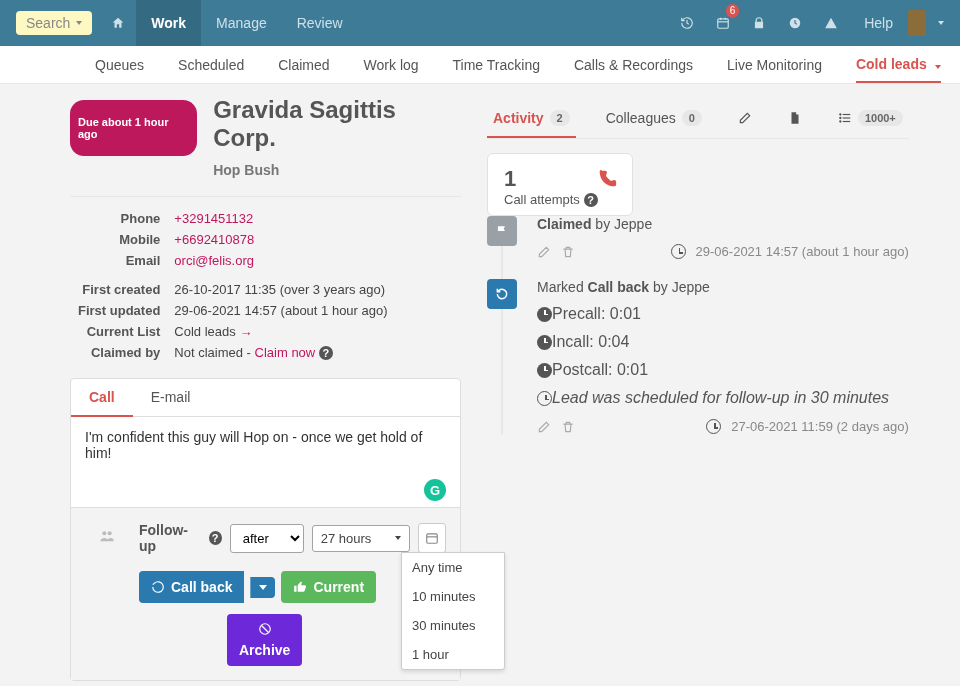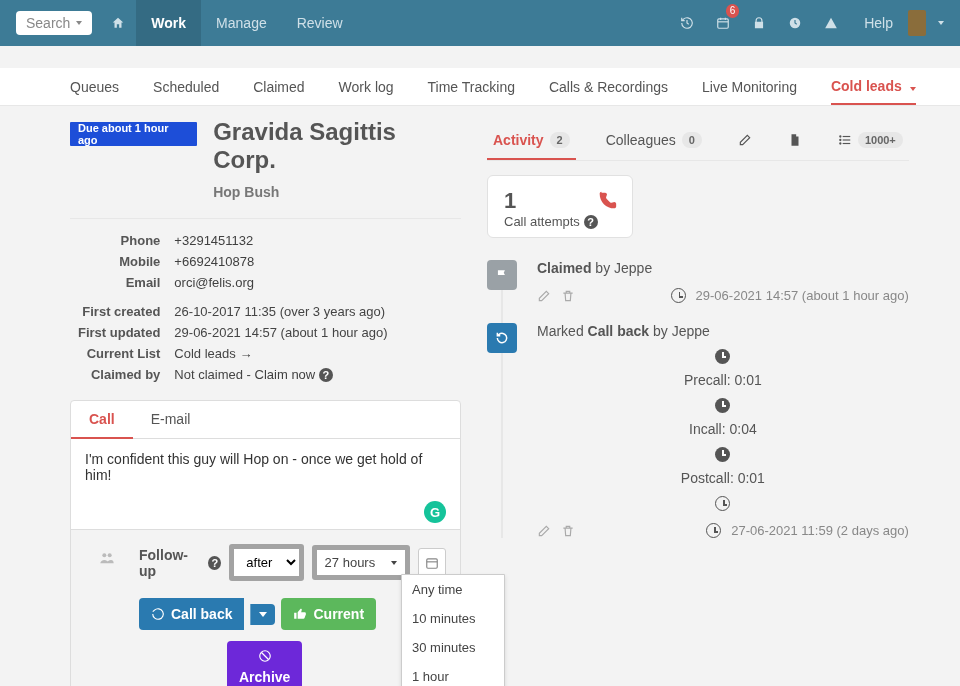--- a/index.html
+++ b/index.html
@@ -1,52 +1,52 @@
 <!DOCTYPE html>
 <html><head>
 <meta charset="utf-8">
 <style>
   *{box-sizing:border-box;margin:0;padding:0;font-family:-apple-system,"Helvetica Neue",Arial,sans-serif;}
   body{background:#f3f3f3;color:#444;font-size:14px;width:960px;height:686px;overflow:hidden;}
   
   .topnav{background:#3d7b96;height:46px;display:flex;align-items:center;padding:0 16px;color:#cfe0e8;}
-  .search-wrap{background:#ffffff;border-radius:4px;padding:4px 10px;display:flex;align-items:center;gap:6px;color:#888;}
+  .search-wrap{background:#fef9c3;border-radius:4px;padding:4px 10px;display:flex;align-items:center;gap:6px;color:#888;}
   .nav-link{padding:0 15px;height:46px;display:flex;align-items:center;cursor:pointer;}
   .nav-link.active{background:#346b83;color:#fff;font-weight:600;}
   .topnav .spacer{flex:1;}
   .nav-icon{width:36px;display:flex;justify-content:center;align-items:center;height:46px;cursor:pointer;position:relative;}
   .nav-badge{position:absolute;top:4px;right:2px;background:#d9534f;color:#fff;font-size:10px;border-radius:8px;padding:0 4px;line-height:14px;}
   .avatar{width:26px;height:26px;background:#8a6d3b;border-radius:2px;}
   
-  .subnav{background:#fff;height:38px;display:flex;align-items:center;padding:0 10px 0 70px;border-bottom:1px solid #e7e7e7;gap:34px;margin-top:22px;}
+  .subnav{background:#fff;height:38px;display:flex;align-items:center;padding:0 10px 0 95px;border-bottom:1px solid #e7e7e7;gap:34px;}
   .subnav-item{color:#555;cursor:pointer;font-size:14px;}
   .subnav-item.active{color:#d9534f;font-weight:600;border-bottom:2px solid #d9534f;padding-bottom:9px;margin-bottom:-10px;}
   
   .main{display:flex;padding:16px 60px 0 70px;gap:26px;}
   .left{width:400px;}
   .right{flex:1;}
-  .badge-due{background:#1d4ed8;color:#fff;font-size:11px;padding:0 8px;border-radius:1px;font-weight:600;}
+  .badge-due{background:#be185d;color:#fff;font-size:11px;padding:16px 8px;border-radius:14px;font-weight:600;}
   .lead-title{font-size:24px;font-weight:700;color:#555;margin-top:-4px;}
   .lead-sub{color:#777;font-weight:600;margin-top:10px;font-size:14px;}
   hr.sep{border:none;border-top:1px solid #e7e7e7;margin:18px 0 10px;}
   table.details td{padding:2px 6px;font-size:13px;vertical-align:top;}
   table.details td.lbl{text-align:right;font-weight:700;color:#555;white-space:nowrap;}
-  a.link{color:#404040;text-decoration:none;}
+  a.link{color:#be185d;text-decoration:none;}
   .q{display:inline-block;width:14px;height:14px;border-radius:50%;background:#555;color:#fff;font-size:11px;line-height:14px;text-align:center;font-weight:700;}
   
   .tabbox{border:1px solid #ddd;border-radius:4px;margin-top:14px;background:#fff;}
   .tabhdr{display:flex;border-bottom:1px solid #ddd;}
   .tabhdr .tab{padding:10px 18px;cursor:pointer;color:#555;}
   .tabhdr .tab.active{color:#d9534f;border-bottom:2px solid #d9534f;margin-bottom:-1px;font-weight:600;}
   .note-area{padding:12px 14px;min-height:90px;font-size:14px;color:#333;position:relative;}
   .grammarly{position:absolute;right:14px;bottom:6px;width:22px;height:22px;border-radius:50%;background:#15c39a;color:#fff;display:flex;align-items:center;justify-content:center;font-weight:700;font-size:13px;}
   .action-area{background:#f3f3f3;border-top:1px solid #ddd;padding:14px;}
   .fu-row{display:flex;align-items:center;gap:8px;margin-bottom:16px;position:relative;}
   .fu-row .lbl{font-weight:700;color:#555;margin-left:54px;}
-  input.sel, .sel{border:5px solid #a3a3a3;border-radius:3px;padding:5px 8px;font-size:13px;background:#fff;}
+  input.sel, .sel{border:1px solid #a3a3a3;border-radius:3px;padding:5px 8px;font-size:13px;background:#fff;}
   .sel.timing{width:78px;}
   .sel.duration{width:104px;display:flex;justify-content:space-between;align-items:center;text-align:center;}
   .cal-ic{width:30px;height:30px;border:1px solid #ccc;border-radius:3px;background:#fff;display:flex;align-items:center;justify-content:center;color:#888;}
   .btn{border:none;border-radius:4px;padding:8px 12px;font-size:14px;color:#fff;cursor:pointer;display:inline-flex;align-items:center;gap:6px;font-weight:600;}
   .btn-blue{background:#2a7ab0;}
   .btn-blue.split{border-radius:4px 0 0 4px;}
   .btn-blue.caret{border-left:1px solid rgba(255,255,255,.3);border-radius:0 4px 4px 0;padding:8px 8px;}
   .btn-green{background:#5cb85c;}
   .btn-grey{background:#6d28d9;flex-direction:column;}
   .btn-row{display:flex;gap:6px;align-items:center;margin-left:54px;}
@@ -55,31 +55,31 @@
   .dd .opt{padding:7px 10px;font-size:13px;cursor:pointer;}
   
   .r-tabs{display:flex;align-items:center;gap:24px;border-bottom:1px solid #e7e7e7;padding-bottom:2px;}
   .r-tab{padding:10px 6px;cursor:pointer;color:#555;display:flex;align-items:center;gap:6px;}
   .r-tab.active{color:#d9534f;border-bottom:2px solid #d9534f;margin-bottom:-2px;font-weight:600;}
   .pill{background:#e7e7e7;color:#666;border-radius:10px;padding:0 7px;font-size:11px;line-height:16px;font-weight:700;}
   .call-card{border:1px solid #e1e1e1;border-radius:6px;padding:12px 16px 8px;margin-top:14px;background:#fff;width:146px;position:relative;}
   .call-card .num{font-size:22px;font-weight:700;color:#555;}
   .call-card .lbl{font-size:13px;color:#555;}
   .phone-ic{position:absolute;right:14px;top:14px;color:#d9534f;font-size:22px;}
-  .timeline{margin-top:22px;position:relative;}
+  .timeline{position:relative;}
   .tl-line{position:absolute;left:14px;top:0;bottom:0;width:2px;background:#e7e7e7;}
   .tl-item{position:relative;padding-left:50px;margin-bottom:20px;}
   .tl-ic{position:absolute;left:0;top:0;width:30px;height:30px;border-radius:4px;display:flex;align-items:center;justify-content:center;color:#fff;font-size:14px;z-index:1;}
   .tl-ic.grey{background:#9aa1a6;}
   .tl-ic.blue{background:#2a7ab0;}
   .tl-head{font-size:14px;color:#555;}
   .tl-head b{font-weight:700;}
   .tl-meta{margin-top:12px;display:flex;align-items:center;gap:10px;color:#888;font-size:13px;}
   .tl-meta .spacer{flex:1;}
-  .tl-sub{margin-top:10px;color:#555;font-size:14px;display:flex;align-items:center;gap:8px;flex-direction:column;}
+  .tl-sub{margin-top:10px;color:#555;font-size:16px;display:flex;align-items:center;}
   .tl-sub.it{font-style:italic;}
   .clock{width:15px;height:15px;border-radius:50%;background:#555;position:relative;flex:0 0 15px;}
   .clock::before{content:"";position:absolute;left:7px;top:3px;width:1.5px;height:5px;background:#fff;}
   .clock::after{content:"";position:absolute;left:7px;top:7px;width:4px;height:1.5px;background:#fff;}
   .clock.outline{background:none;border:1.5px solid #555;}
   .clock.outline::before,.clock.outline::after{background:#555;}
   .mini-ic{color:#aaa;font-size:14px;cursor:pointer;}
   .caret-down{display:inline-block;width:0;height:0;border-left:4px solid transparent;border-right:4px solid transparent;border-top:5px solid currentColor;}
   .caret-down.sm{border-left-width:3px;border-right-width:3px;border-top-width:4px;}
   .people-ic{color:#bbb;font-size:16px;position:absolute;left:14px;top:6px;}
@@ -368,20 +368,21 @@
         <div class="tl-sub">
             <span class="clock"></span>
             <span>Incall: 0:04</span>
           </div>
         <div class="tl-sub">
             <span class="clock"></span>
             <span>Postcall: 0:01</span>
           </div>
         <div class="tl-sub it">
             <span class="clock outline"></span>
+            <span>Lead was scheduled for follow-up in 30 minutes</span>
           </div>
         <div class="tl-meta">
           <span class="mini-ic">
               <svg viewBox="0 0 24 24" fill="none" stroke="currentColor" stroke-width="2">
                 <path d="M4 20h4L20 8l-4-4L4 16v4z"></path>
               </svg>
             </span>
           <span class="mini-ic">
               <svg viewBox="0 0 24 24" fill="none" stroke="currentColor" stroke-width="2">
                 <path d="M4 7h16M9 7V4h6v3M7 7l1 13h8l1-13"></path>

